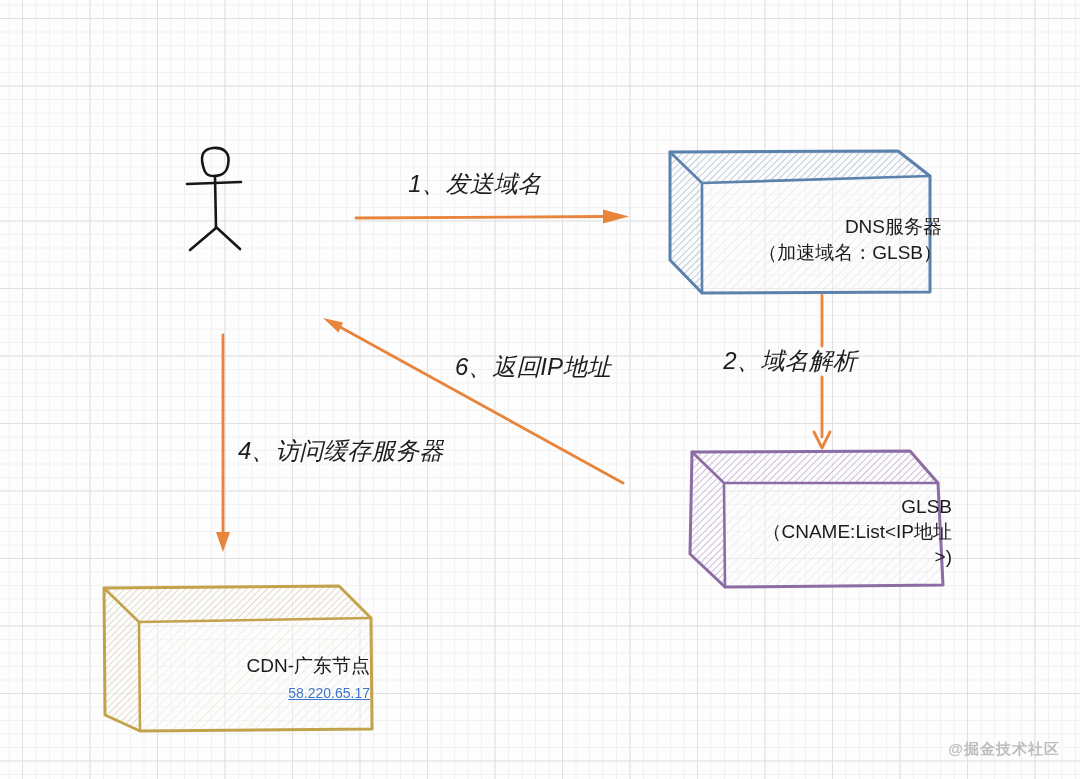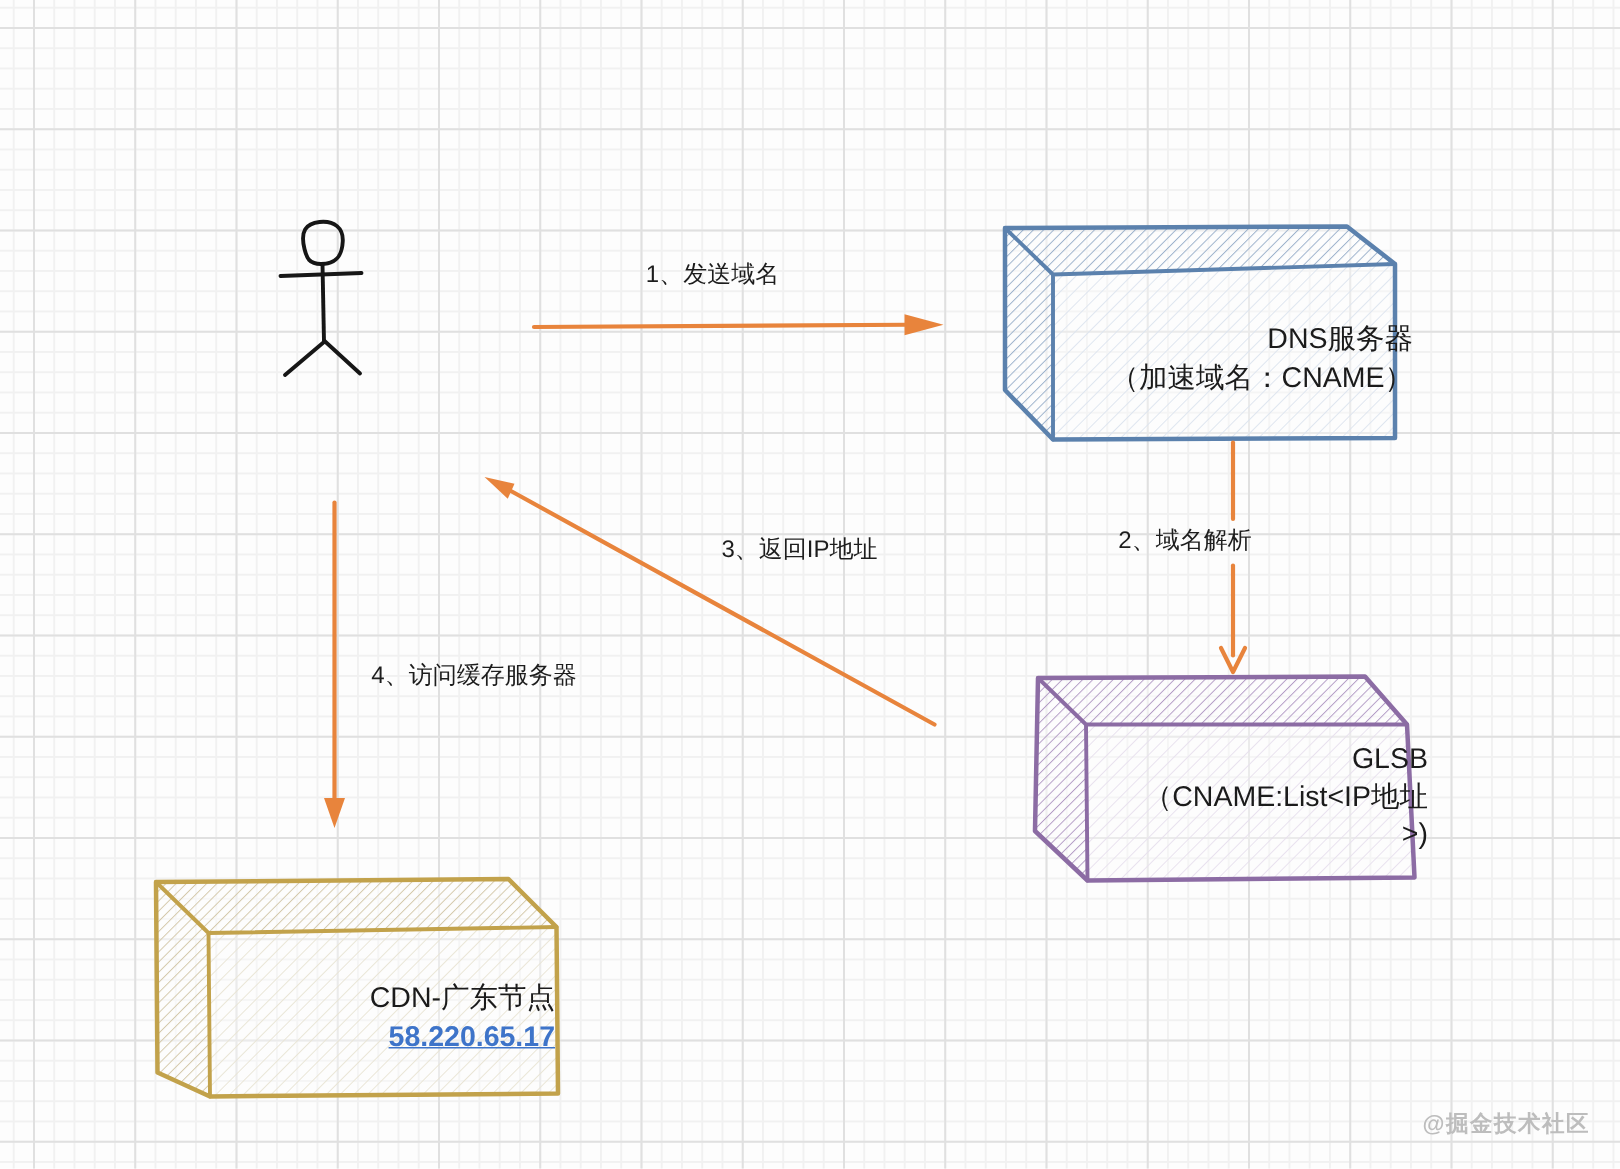--- a/index.html
+++ b/index.html
@@ -14,38 +14,38 @@
       linear-gradient(to right,#e0e0e0 1px,transparent 1px),
       linear-gradient(to bottom,#e0e0e0 1px,transparent 1px),
       linear-gradient(to right,#f1f1f1 1px,transparent 1px),
       linear-gradient(to bottom,#f1f1f1 1px,transparent 1px);
     background-size:67.5px 67.5px,67.5px 67.5px,13.5px 13.5px,13.5px 13.5px;
     background-position:22px 18px,22px 18px,8.5px 4.5px,8.5px 4.5px;
   }
   svg.diagram{position:absolute;left:0;top:0;z-index:1;}
   .label{
     position:absolute;z-index:2;color:#1d1d1d;
-    font-size:16px;font-weight:500;line-height:24px;
-    text-align:center;white-space:nowrap;
+    font-size:24px;font-weight:500;line-height:24px;
+    text-align:center;white-space:nowrap;font-style:italic;
   }
   .box-label{
     position:absolute;z-index:2;color:#1b1b1b;
     font-size:19px;font-weight:500;line-height:26px;text-align:right;
   }
   .user-label{left:134px;top:260px;width:160px;}
   .arrow1-label{left:385px;top:172px;width:180px;}
   .arrow2-label{left:700px;top:349px;width:180px;}
   .arrow3-label{left:443px;top:355px;width:180px;}
-  .arrow4-label{left:226px;top:439px;width:180px;}
+  .arrow4-label{left:238px;top:439px;width:180px;}
   .dns-label{left:690px;top:214px;width:252px;}
   .glsb-label{left:712px;top:494px;width:240px;line-height:25px;}
   .cdn-label{left:140px;top:653px;width:230px;}
   .ip-link{
     display:inline-block;color:#3e74c9;text-decoration:underline;
-    font-size:19px;font-weight:700;cursor:pointer;
+    font-size:14px;font-weight:400;cursor:pointer;
   }
   .watermark{
     position:absolute;right:20px;bottom:20px;z-index:2;
     color:#bdbdbd;font-size:15px;font-weight:700;letter-spacing:1px;
   }
 </style>
 </head>
 <body>
 
 <div class="canvas">
@@ -131,26 +131,26 @@
 
     <g>
       <path d="M 223,335 L 223,535" fill="none" stroke="#e8843c" stroke-width="2.8" stroke-linecap="round"></path>
       <polygon points="223,552 216,532 230,532" fill="#e8843c"></polygon>
     </g>
   </svg>
 
 
   <div class="label arrow1-label">1、发送域名</div>
   <div class="label arrow2-label">2、域名解析</div>
-  <div class="label arrow3-label">3、返回IP地址</div>
+  <div class="label arrow3-label">6、返回IP地址</div>
   <div class="label arrow4-label">4、访问缓存服务器</div>
 
   <div class="box-label dns-label">
     <div>DNS服务器</div>
-    <div>（加速域名：CNAME）</div>
+    <div>（加速域名：GLSB）</div>
   </div>
 
   <div class="box-label glsb-label">
     <div>GLSB</div>
     <div>（CNAME:List&lt;IP地址</div>
     <div>&gt;)</div>
   </div>
 
   <div class="box-label cdn-label">
     <div>CDN-广东节点</div>

